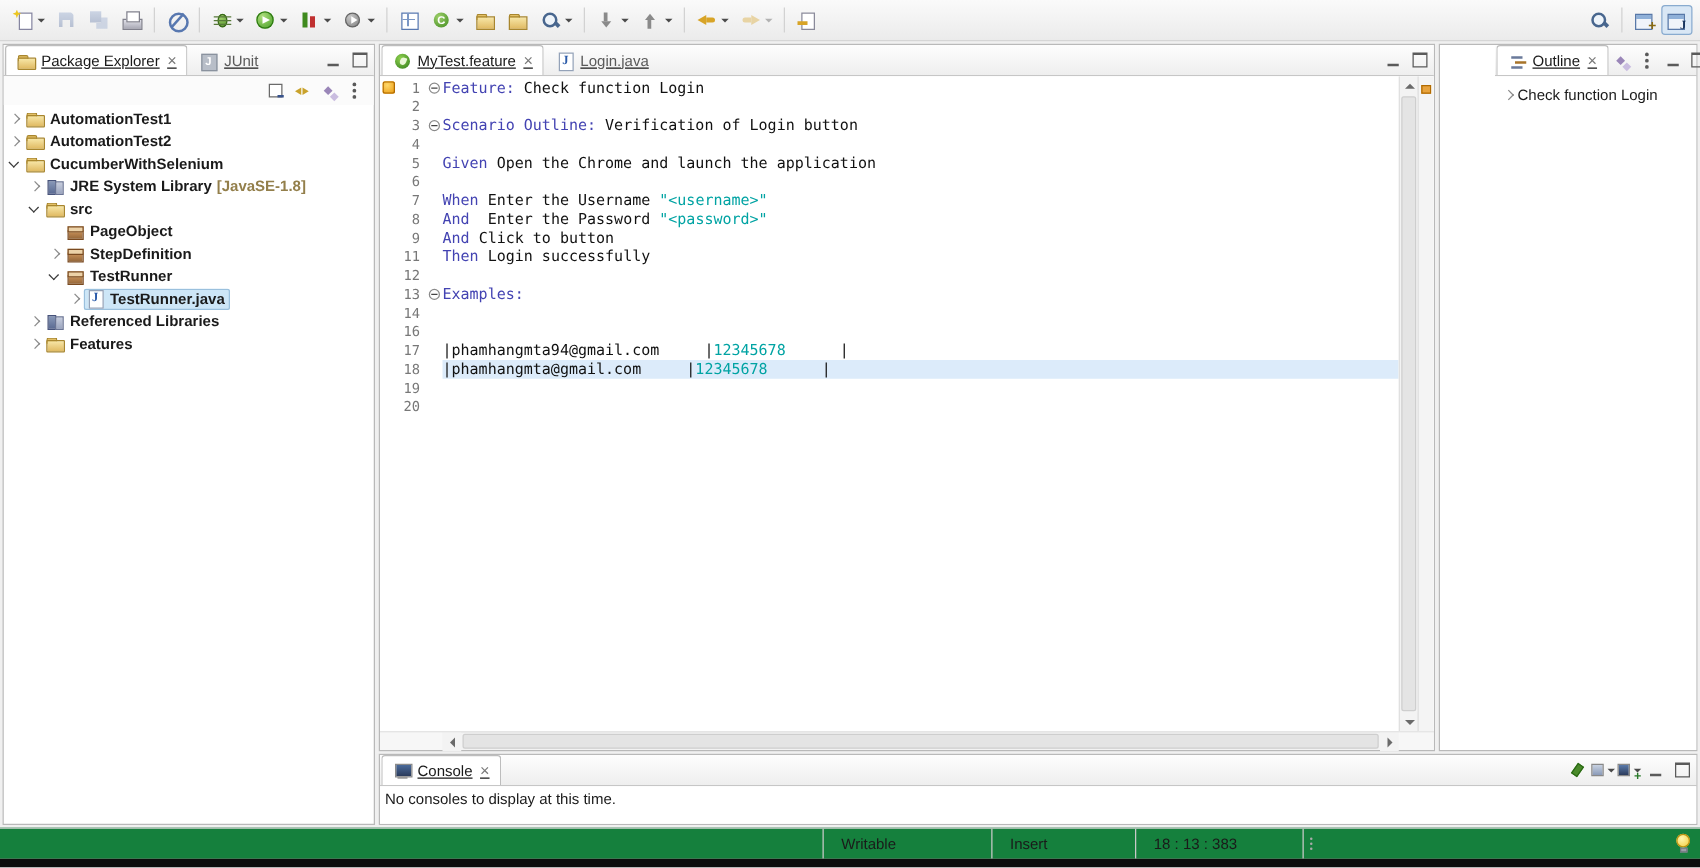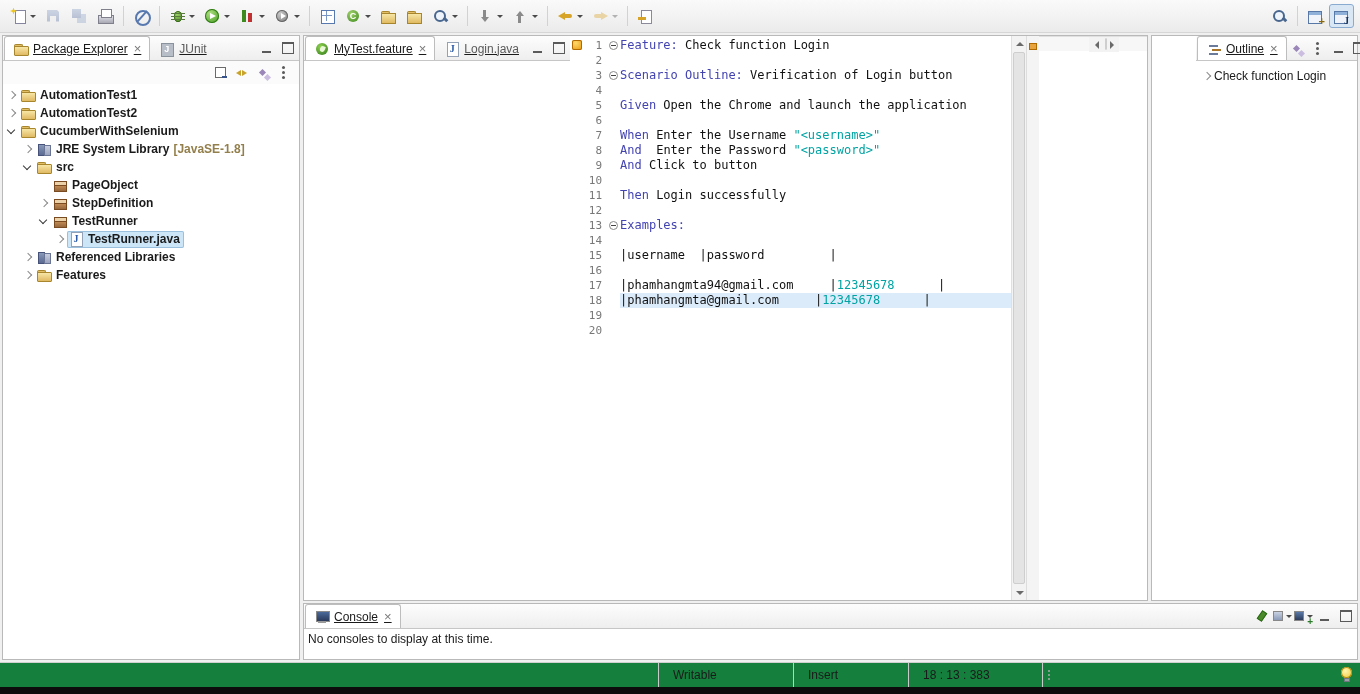--- a/index.html
+++ b/index.html
@@ -106,21 +106,21 @@
 .tree{flex:1;overflow:hidden;padding-top:2px;font-weight:bold;}
 .trow{display:flex;align-items:center;height:18px;white-space:nowrap;}
 .chev{width:14px;height:14px;position:relative;flex:none;}
 .chev.col::before{content:"";position:absolute;left:4px;top:4px;width:5px;height:5px;border-right:1px solid #8a8a8a;border-top:1px solid #8a8a8a;transform:rotate(45deg);}
 .chev.exp::before{content:"";position:absolute;left:3px;top:3px;width:5px;height:5px;border-right:1px solid #3a3a3a;border-bottom:1px solid #3a3a3a;transform:rotate(45deg);}
 .rc{display:flex;align-items:center;gap:4px;padding:0 4px 0 1px;border-radius:2px;height:17px;}
 .rc.selected{background:#cde6f7;box-shadow:inset 0 0 0 1px #9ac0dd;}
 .tsfx{color:#937f4b;}
 
 
-.editor-area{left:303px;top:35px;width:845px;height:566px;display:flex;flex-direction:row;}
+.editor-area{left:303px;top:35px;width:845px;height:566px;display:flex;flex-direction:column;}
 .ed-body{flex:1;display:flex;overflow:hidden;background:#fff;}
 .ed-text{flex:1;overflow:hidden;padding-top:2px;}
 .ed-row{display:flex;height:15px;}
 .ann{width:14px;position:relative;flex:none;}
 .marker{position:absolute;left:2px;top:2px;width:10px;height:10px;border-radius:2px;background:radial-gradient(circle at 38% 32%,#ffd86a,#e8960a);box-shadow:inset 0 0 0 1px #b06a00;}
 .lnum{width:22px;flex:none;text-align:right;padding-right:4px;color:#787878;font:11px/15px "DejaVu Sans Mono",monospace;}
 .foldc{width:14px;flex:none;display:flex;justify-content:center;}
 .fold{width:9px;height:9px;margin-top:3px;border:1px solid #8a8a8a;border-radius:50%;background:#fff;position:relative;}
 .fold::before{content:"";position:absolute;left:1px;top:3px;width:5px;height:1px;background:#444;}
 .code{flex:1;font:12px/15px "DejaVu Sans Mono",monospace;white-space:pre;color:#111;}
@@ -447,26 +447,20 @@
             <span class="code"><span class="seg-kw">And</span><span class="seg-pl">  Enter the Password </span><span class="seg-str">"&lt;password&gt;"</span></span>
           </div>
           <div class="ed-row">
             <span class="ann"></span>
             <span class="lnum">9</span>
             <span class="foldc"></span>
             <span class="code"><span class="seg-kw">And</span><span class="seg-pl"> Click to button</span></span>
           </div>
           <div class="ed-row">
             <span class="ann"></span>
-            <span class="lnum">10</span>
-            <span class="foldc"></span>
-            <span class="code"></span>
-          </div>
-          <div class="ed-row">
-            <span class="ann"></span>
             <span class="lnum">11</span>
             <span class="foldc"></span>
             <span class="code"><span class="seg-kw">Then</span><span class="seg-pl"> Login successfully</span></span>
           </div>
           <div class="ed-row">
             <span class="ann"></span>
             <span class="lnum">12</span>
             <span class="foldc"></span>
             <span class="code"></span>
           </div>
@@ -476,26 +470,20 @@
             <span class="foldc">
               <span class="fold"></span>
             </span>
             <span class="code"><span class="seg-kw">Examples:</span></span>
           </div>
           <div class="ed-row">
             <span class="ann"></span>
             <span class="lnum">14</span>
             <span class="foldc"></span>
             <span class="code"></span>
-          </div>
-          <div class="ed-row">
-            <span class="ann"></span>
-            <span class="lnum">15</span>
-            <span class="foldc"></span>
-            <span class="code"><span class="seg-pl">|username  |password         |</span></span>
           </div>
           <div class="ed-row">
             <span class="ann"></span>
             <span class="lnum">16</span>
             <span class="foldc"></span>
             <span class="code"></span>
           </div>
           <div class="ed-row">
             <span class="ann"></span>
             <span class="lnum">17</span>

